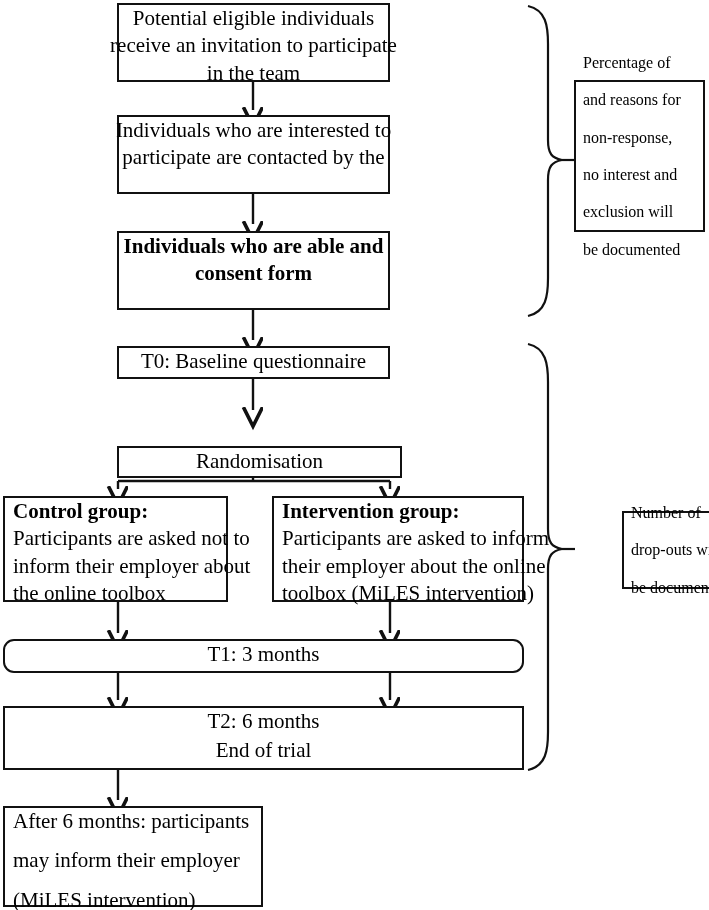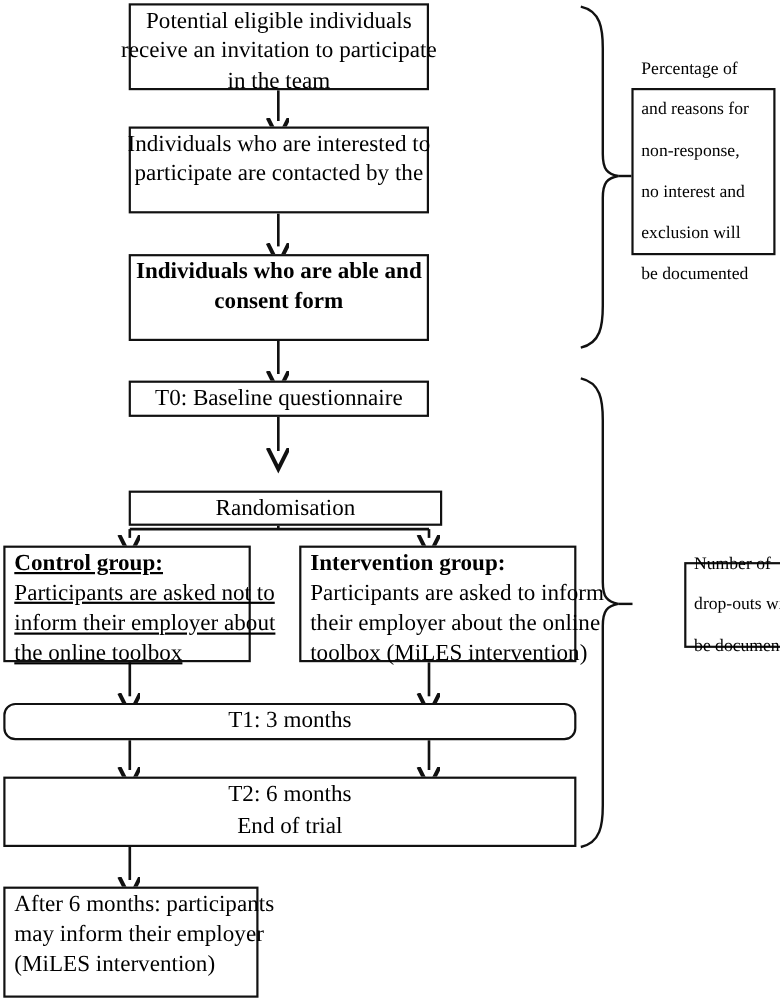--- a/index.html
+++ b/index.html
@@ -129,21 +129,21 @@
   </div>
 
   <div class="node center" style="left:117px; top:346px; width:273px; height:33px;">
     <span class="ln">T0: Baseline questionnaire</span>
   </div>
 
   <div class="node center" style="left:117px; top:416px; width:285px; height:32px;margin-top:30px;">
     <span class="ln">Randomisation</span>
   </div>
 
-  <div class="node left" style="left:3px; top:496px; width:225px; height:106px;text-decoration:underline;">
+  <div class="node left" style="left:3px; top:496px; width:225px; height:106px;">
     <span class="ln hd">Control group:</span>
     <span class="ln">Participants are asked not to</span>
     <span class="ln">inform their employer about</span>
     <span class="ln">the online toolbox</span>
   </div>
 
   <div class="node left" style="left:272px; top:496px; width:252px; height:106px;">
     <span class="ln hd">Intervention group:</span>
     <span class="ln">Participants are asked to inform</span>
     <span class="ln">their employer about the online</span>
@@ -152,21 +152,21 @@
 
   <div class="node center" style="left:3px; top:639px; width:521px; height:34px;border-radius:11px;">
     <span class="ln">T1: 3 months</span>
   </div>
 
   <div class="node center" style="left:3px; top:706px; width:521px; height:64px;">
     <span class="ln" style="margin-bottom:2px;">T2: 6 months</span>
     <span class="ln">End of trial</span>
   </div>
 
-  <div class="node left" style="left:3px; top:806px; width:232px; height:101px;">
+  <div class="node left" style="left:3px; top:806px; width:260px; height:101px;gap:12px;">
     <span class="ln">After 6 months: participants</span>
     <span class="ln">may inform their employer</span>
     <span class="ln">(MiLES intervention)</span>
   </div>
 
   <div class="note" style="left:574px; top:80px; width:131px; height:152px;">
     <span class="ln">Percentage of</span>
     <span class="ln">and reasons for</span>
     <span class="ln">non-response,</span>
     <span class="ln">no interest and</span>

